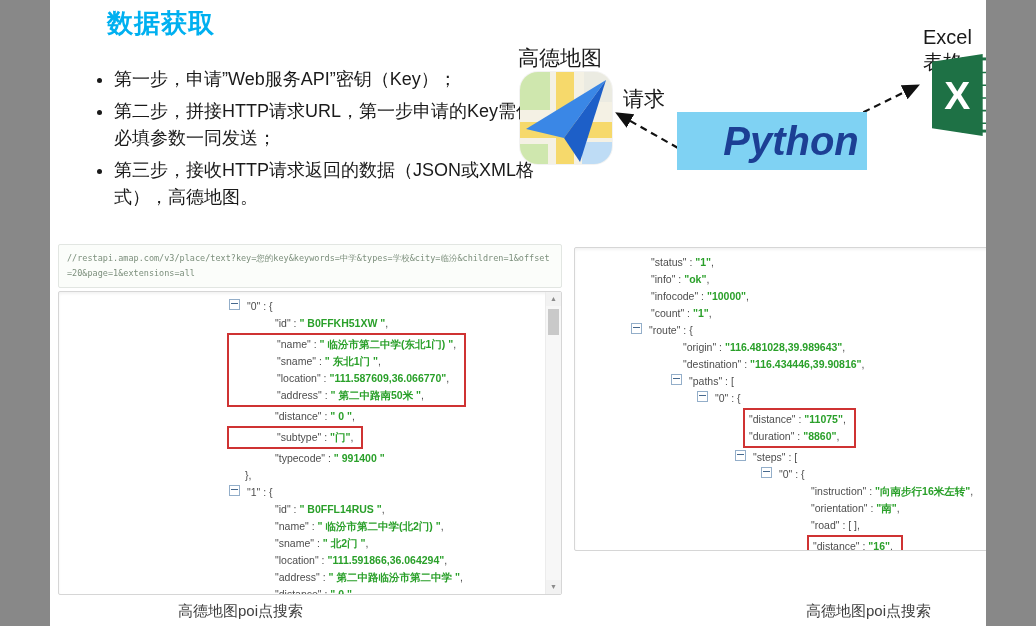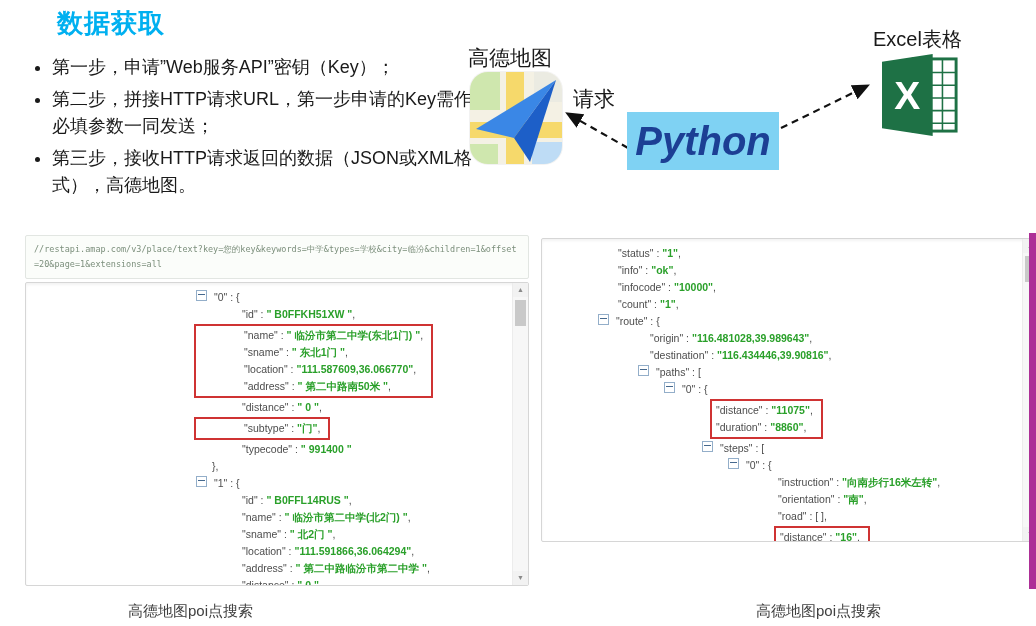--- a/index.html
+++ b/index.html
@@ -1,48 +1,48 @@
 <!DOCTYPE html>
 <html style="--accent: #00b0f0; --value-green: #2aa02a; --box-red: #cf3333; --magenta: #ad2f97;"><head>
 <meta charset="utf-8">
 <style>
   html,body{margin:0;padding:0;background:#888;}
   .canvas{
-    position:relative;width:1036px;height:626px;background:#ffffff;
+    position:relative;width:936px;height:626px;background:#ffffff;
     font-family:"Liberation Sans",sans-serif;overflow:hidden;margin:0 auto;
   }
   
   .title{
     position:absolute;left:57px;top:6px;font-size:26px;font-weight:bold;
     color:var(--accent,#00b0f0);letter-spacing:1px;
   }
   .bullets{
-    position:absolute;left:26px;top:54px;width:448px;margin:0;padding:0 0 0 26px;
+    position:absolute;left:26px;top:54px;width:448px;margin:12px;padding:0 0 0 26px;
     font-size:18px;line-height:27px;color:#1a1a1a;
   }
   .bullets li{margin:0 0 5px 0;}
   
   .diagram-label{position:absolute;color:#1a1a1a;}
   .amap-label{left:468px;top:44px;font-size:21px;}
   .request-label{left:573px;top:85px;font-size:21px;}
   .excel-label{left:873px;top:26px;font-size:20px;}
   .excel-caption{left:786px;top:149px;font-size:20px;}
   .amap-icon{
     position:absolute;left:470px;top:72px;width:92px;height:92px;
     border-radius:18px;overflow:hidden;box-shadow:0 0 0 1px rgba(0,0,0,0.05);
   }
   .python-box{
     position:absolute;left:627px;top:112px;width:152px;height:58px;
     background:#7fd2f3;display:flex;align-items:center;justify-content:center;
-    font-size:40px;font-weight:bold;font-style:italic;color:#1c3f94;
+    font-size:40px;font-weight:bold;font-style:italic;color:#1c3f94;padding-left:38px;
   }
   .excel-icon{position:absolute;left:882px;top:50px;width:78px;height:90px;}
   .arrows{position:absolute;left:460px;top:20px;width:580px;height:200px;pointer-events:none;}
   
-  .panel{position:absolute;top:235px;margin-left:17px;}
+  .panel{position:absolute;top:244px;}
   .panel.left{left:8px;width:504px;}
   .panel.right{left:524px;width:498px;}
   .url-bar{
     box-sizing:border-box;width:100%;min-height:44px;border:1px solid #e2e6e2;
     background:#fbfdfa;color:#7c8f7c;font-family:"DejaVu Sans Mono",monospace;
     font-size:8.5px;line-height:15px;padding:6px 8px;word-break:break-all;border-radius:2px;
   }
   .json-view{
     box-sizing:border-box;position:relative;width:100%;height:304px;margin-top:3px;
     border:1px solid #d6d6d6;background:#ffffff;overflow:hidden;

